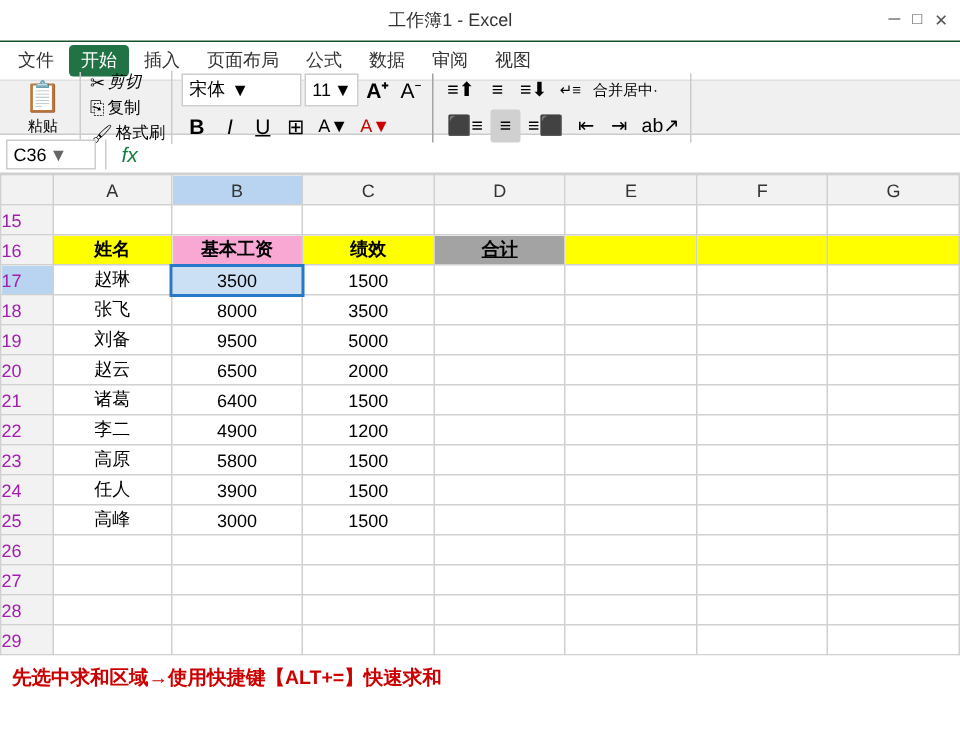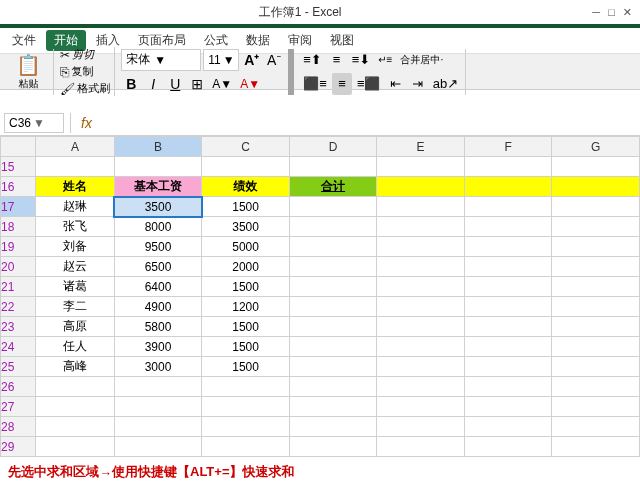--- a/index.html
+++ b/index.html
@@ -5,21 +5,21 @@
     * { margin: 0; padding: 0; box-sizing: border-box; }
     body { font-family: 'Microsoft YaHei', Arial, sans-serif; font-size: 12px; background: #fff; width: 640px; height: 503px; overflow: hidden; }
 
     
     .title-bar {
       height: 28px;
       background: #fff;
       display: flex;
       align-items: center;
       padding: 0 8px;
-      border-bottom: 4px solid #14532d;
+      border-bottom: 1px solid #14532d;
       font-size: 12px;
       color: #333;
     }
 
     
     .menu-bar {
       height: 26px;
       background: #fff;
       display: flex;
       align-items: center;
@@ -69,21 +69,20 @@
 
     
     .formula-bar {
       height: 26px;
       background: #fff;
       display: flex;
       align-items: center;
       border-bottom: 1px solid #d0d0d0;
       padding: 0 4px;
       gap: 4px;
-      margin-top: 20px;
     }
     .cell-ref {
       width: 60px;
       border: 1px solid #ccc;
       padding: 2px 4px;
       font-size: 12px;
       height: 20px;
       display: flex;
       align-items: center;
       background: #fff;
@@ -207,21 +206,21 @@
     <div style="display:flex; align-items:center; gap:2px; cursor:pointer;">
       <span style="font-size:12px;">⎘</span>
       <span style="font-size:11px;">复制</span>
     </div>
     <div style="display:flex; align-items:center; gap:2px; cursor:pointer;">
       <span style="font-size:12px;">🖌</span>
       <span style="font-size:11px;font-family:Liberation Serif, serif;">格式刷</span>
     </div>
   </div>
 
-  <div style="display:flex; flex-direction:column; gap:2px; padding:0 4px; border-right:6px solid #a3a3a3;">
+  <div style="display:flex; flex-direction:column; gap:2px; padding:0 4px; border-right:1px solid #a3a3a3;">
     <div style="display:flex; align-items:center; gap:2px;">
       <div class="font-box">
         <span>宋体</span>
         <span style="margin-left:4px;">▼</span>
       </div>
       <div class="size-box">
         <span>11</span>
         <span style="margin-left:2px;">▼</span>
       </div>
       <span class="icon-btn" style="font-size:14px; font-weight:bold;">A⁺</span>
@@ -255,21 +254,21 @@
     </div>
   </div>
 </div>
 
 <div class="formula-bar">
   <div class="cell-ref">
     <span>C36</span>
     <span style="margin-left:2px; color:#666;">▼</span>
   </div>
   <div class="formula-divider"></div>
-  <span style="font-size:14px; font-style:italic; color:#a16207; padding:0 4px;">fx</span>
+  <span style="font-size:14px; font-style:italic; color:#15803d; padding:0 4px;">fx</span>
   <input class="formula-input" type="text" value="" style="">
 </div>
 
 <div class="sheet-container">
   <table class="sheet">
     <colgroup>
       <col style="width:32px;">
       <col style="width:72px;">
       <col style="width:80px;">
       <col style="width:80px;">
@@ -299,21 +298,21 @@
           <td class="data-cell"></td>
           <td class="data-cell"></td>
           <td class="data-cell"></td>
           <td class="data-cell"></td>
         </tr>
         <tr>
           <td class="row-num">16</td>
           <td class="data-cell" style="background: rgb(255, 255, 0); font-weight: bold; text-align: center;">姓名</td>
           <td class="data-cell" style="background: #f9a8d4; font-weight: bold; text-align: center;">基本工资</td>
           <td class="data-cell" style="background: rgb(255, 255, 0); font-weight: bold; text-align: center;">绩效</td>
-          <td class="data-cell" style="background: #84cc16; font-weight: bold; text-align: center; text-decoration: underline;">合计</td>
+          <td class="data-cell" style="background: #a3a3a3; font-weight: bold; text-align: center; text-decoration: underline;">合计</td>
           <td class="data-cell" style="background: rgb(255, 255, 0); font-weight: bold; text-align: center;"></td>
           <td class="data-cell" style="background: rgb(255, 255, 0); font-weight: bold; text-align: center;"></td>
           <td class="data-cell" style="background: rgb(255, 255, 0); font-weight: bold; text-align: center;"></td>
         </tr>
         <tr>
           <td class="row-num row-selected">17</td>
           <td class="data-cell">赵琳</td>
           <td class="data-cell" style="background: rgb(204, 224, 245); outline: rgb(40, 120, 200) solid 2px; outline-offset: -1px;">3500</td>
           <td class="data-cell">1500</td>
           <td class="data-cell"></td>

